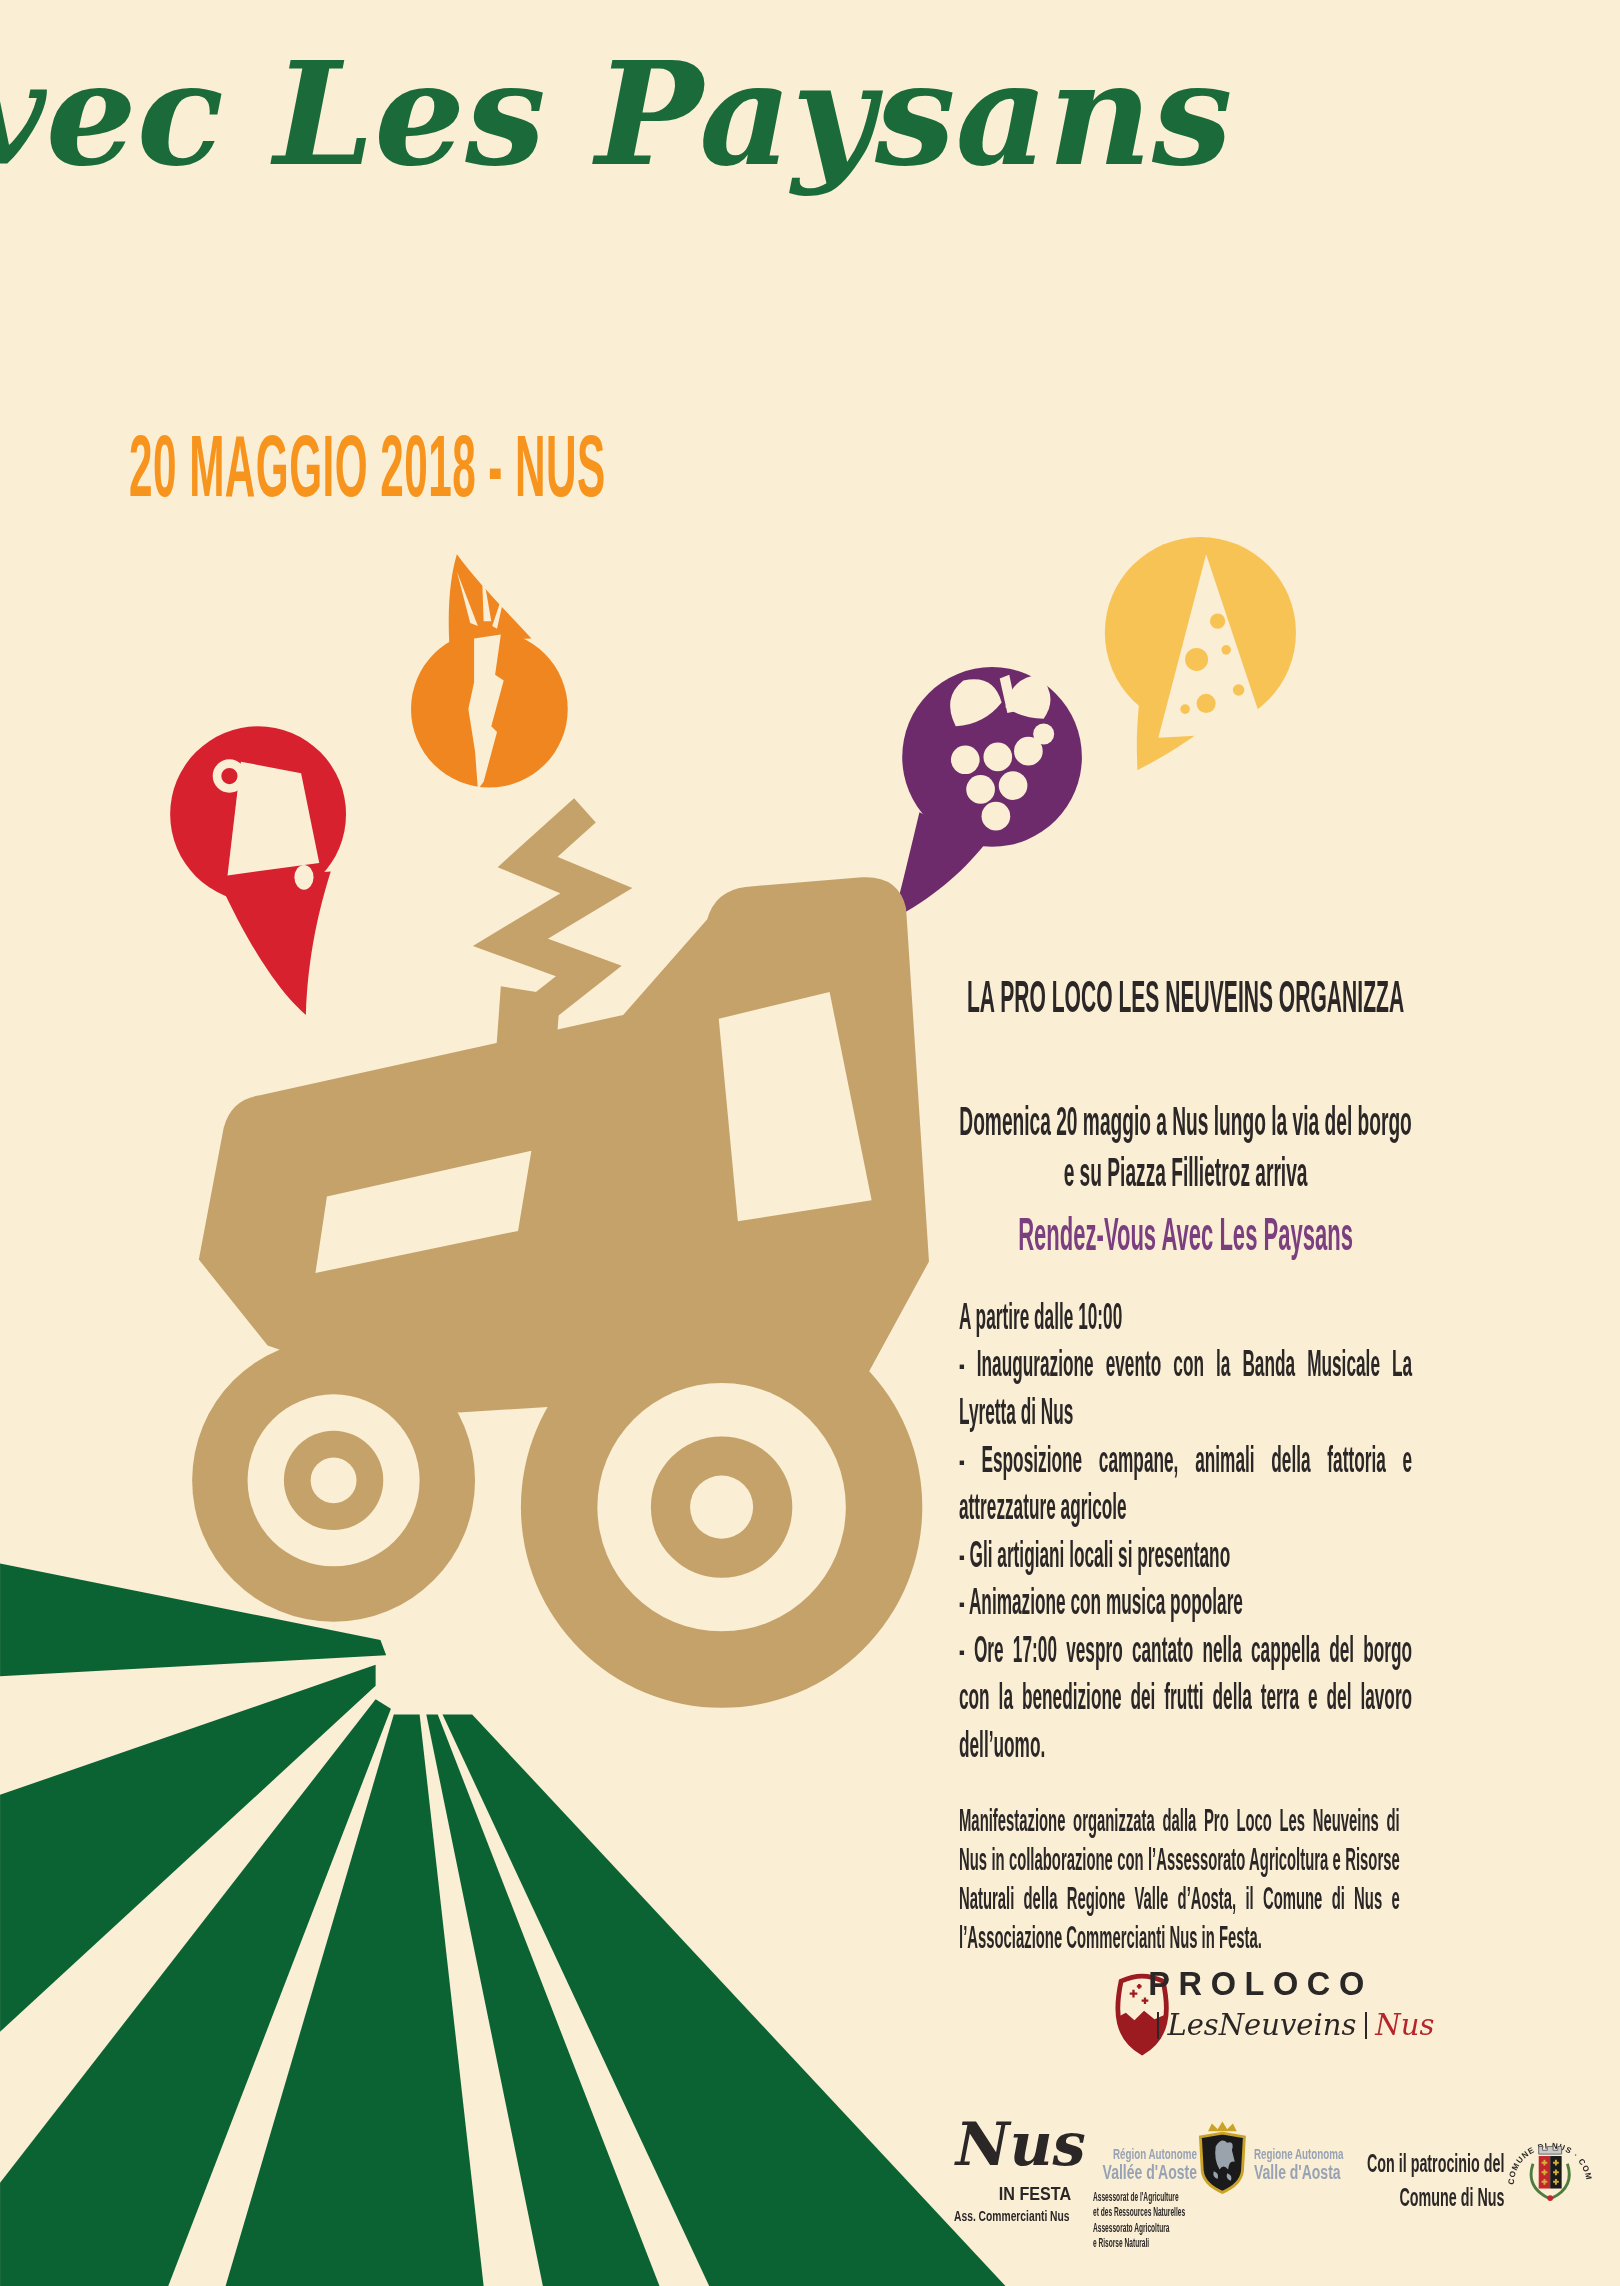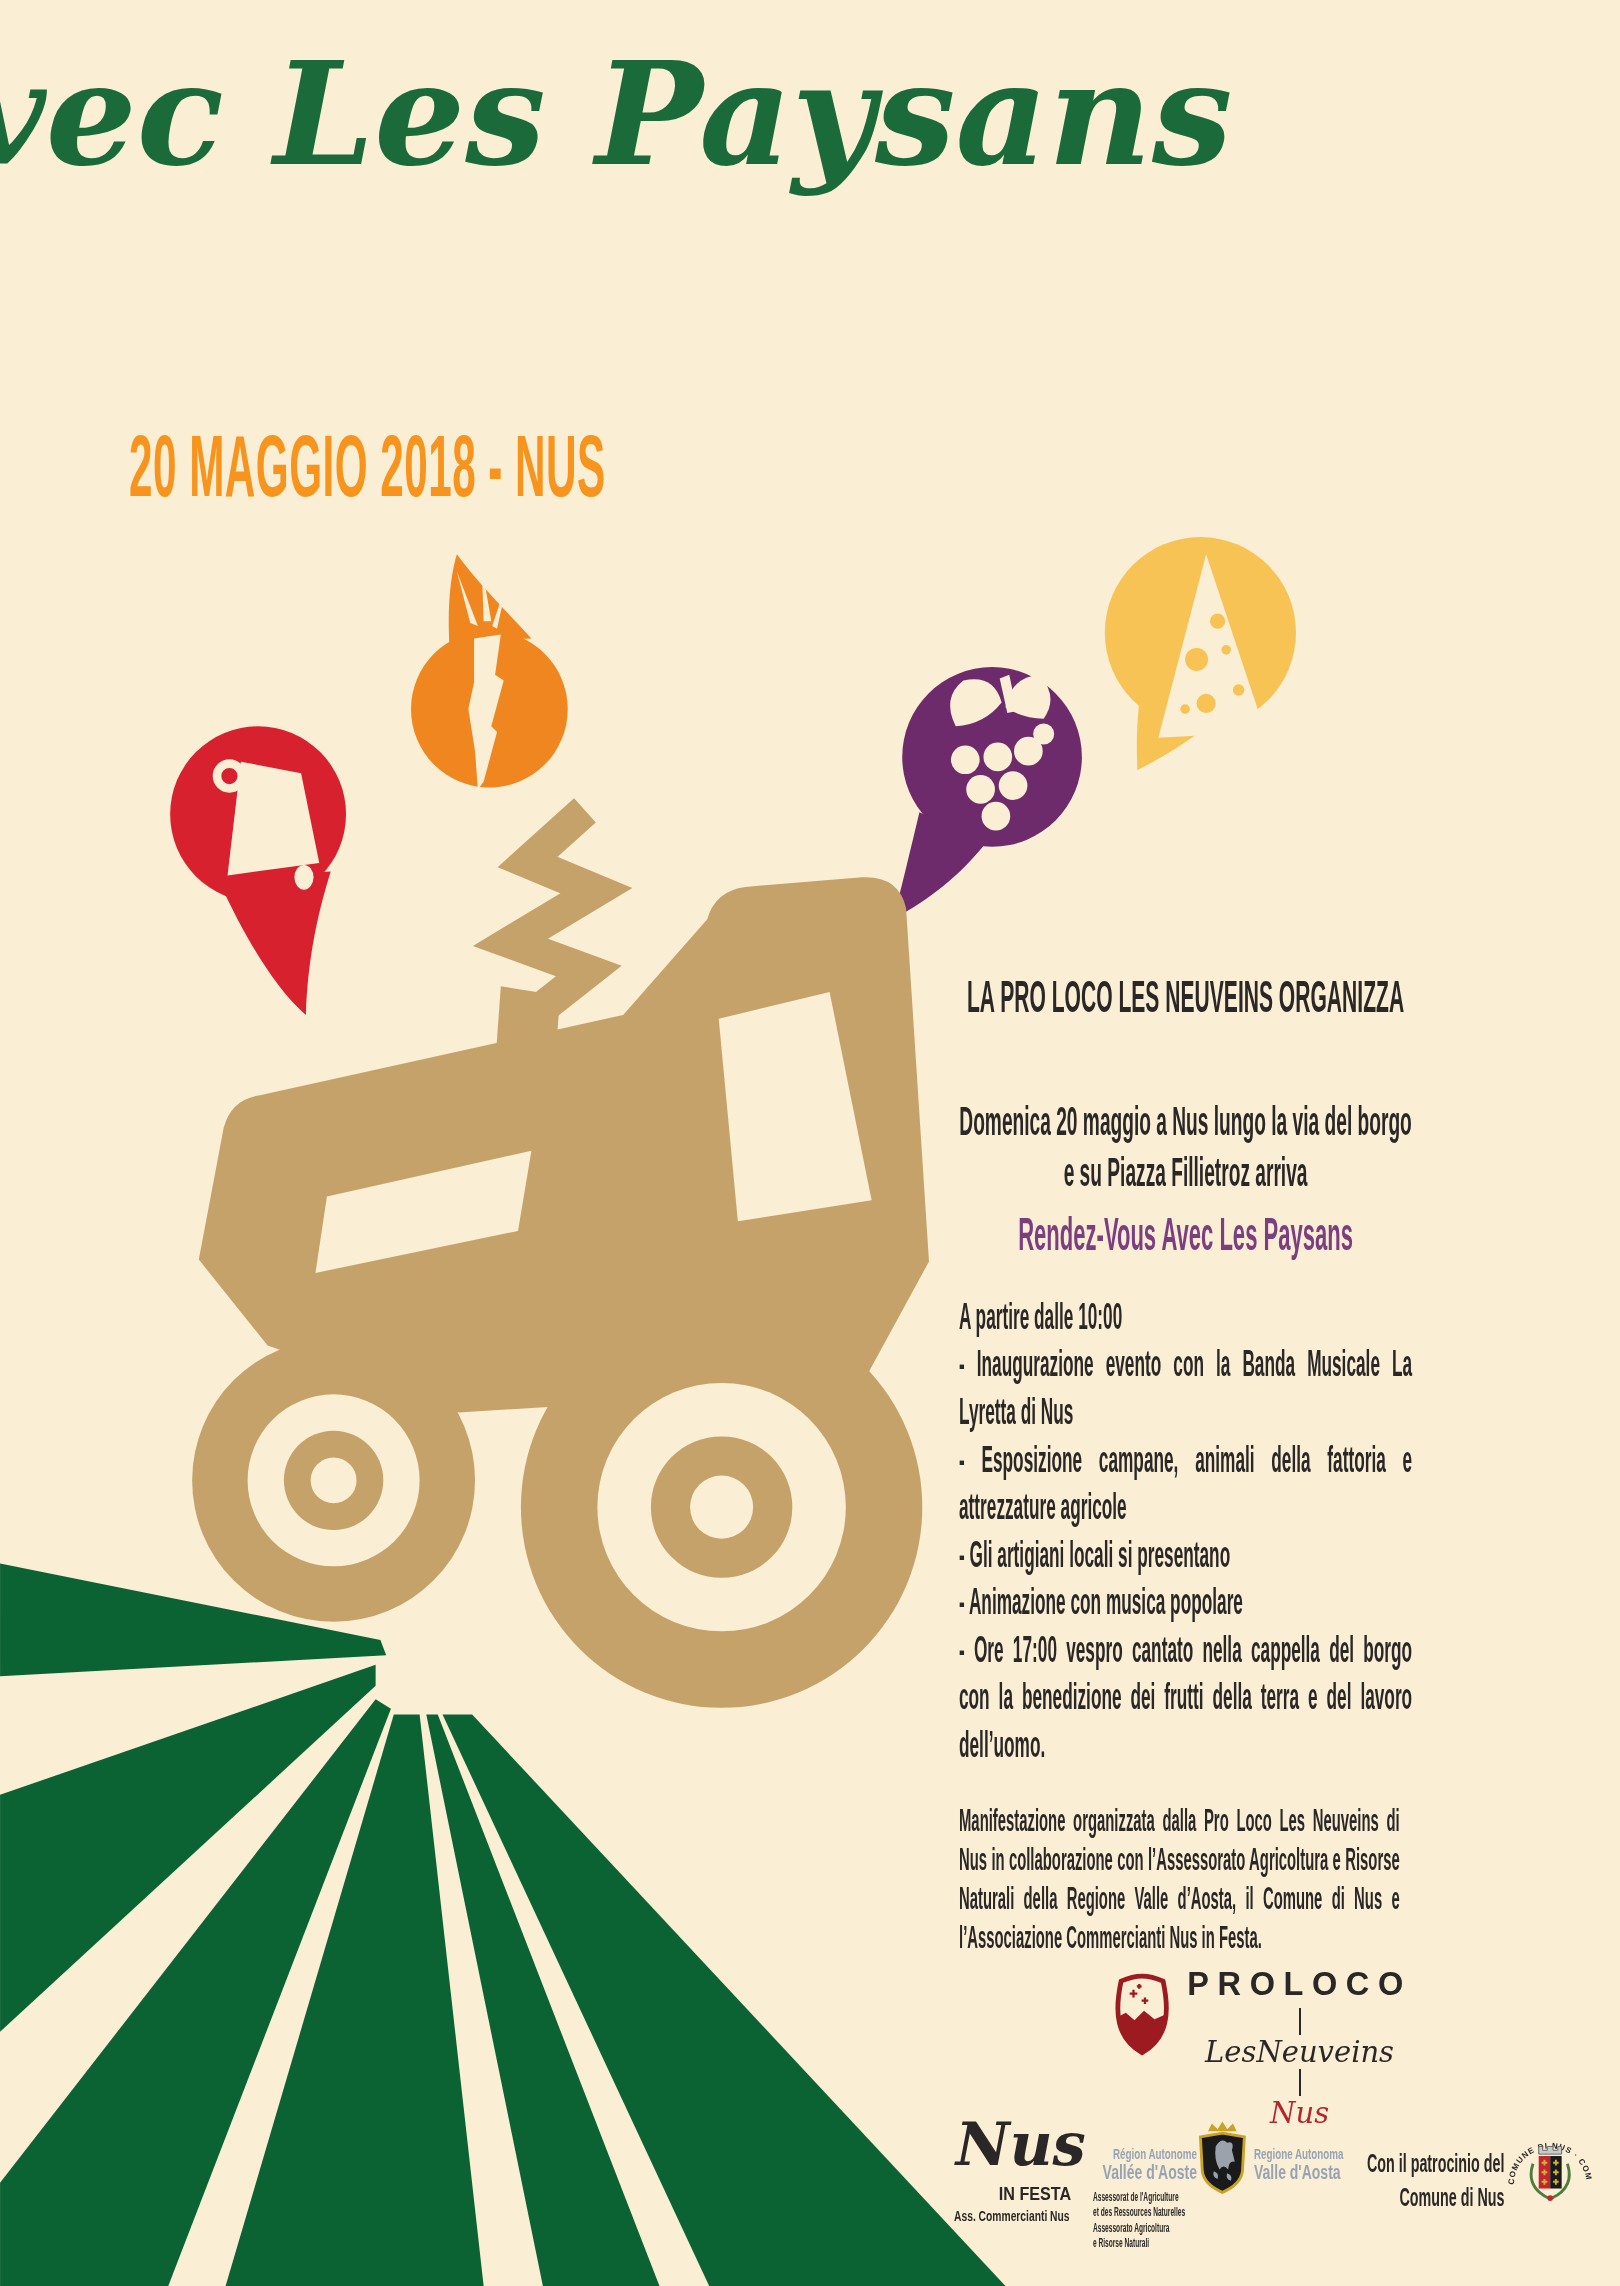--- a/index.html
+++ b/index.html
@@ -28,25 +28,25 @@
   #organizer{font-size:44px;font-weight:bold;text-align:center;line-height:1.1;}
   #intro{font-size:40px;font-weight:bold;text-align:center;line-height:1.27;
     margin-top:75px;}
   #event-name{font-size:46px;font-weight:bold;text-align:center;line-height:1.15;
     color:var(--purple-text);margin-top:9.6px;}
   #schedule-heading{font-size:36px;font-weight:bold;margin-top:32.5px;line-height:1.32;}
   .program-item{font-size:36px;font-weight:bold;line-height:1.32;text-align:justify;}
   #credits{font-size:31px;font-weight:bold;line-height:1.26;text-align:justify;
     max-width:920px;margin-top:32.5px;}
   
-  #proloco{left:1109px;top:1967px;display:flex;gap:15.3px;}
+  #proloco{left:1070px;top:1967px;display:flex;gap:15.3px;}
   #proloco-text .plc-name{font-size:32.5px;font-weight:bold;color:var(--ink);
     letter-spacing:8.6px;line-height:1.1;}
   #proloco-text .plc-sub{display:flex;align-items:center;margin-top:5.7px;
-    font-family:"DejaVu Serif",serif;font-style:italic;font-size:29px;color:var(--ink);flex-direction:column;}
+    font-family:"DejaVu Serif",serif;font-style:italic;font-size:29px;color:var(--ink);}
   .plc-bar{display:inline-block;width:1.9px;height:27px;background:var(--ink);
     margin:0 8.6px;}
   .plc-nus{color:#B5252B;}
   
   #nus-festa{left:952px;top:2128px;width:119px;height:96px;color:var(--ink);}
   #nus-festa .nf-script{position:absolute;left:3.8px;top:-13.4px;
     font-family:"DejaVu Serif",serif;font-style:italic;font-weight:bold;
     font-size:59px;line-height:1;}
   #nus-festa .nf-line2{position:absolute;right:0;top:55px;font-size:19px;
     font-weight:bold;white-space:nowrap;transform:scaleX(0.85);transform-origin:right top;}

